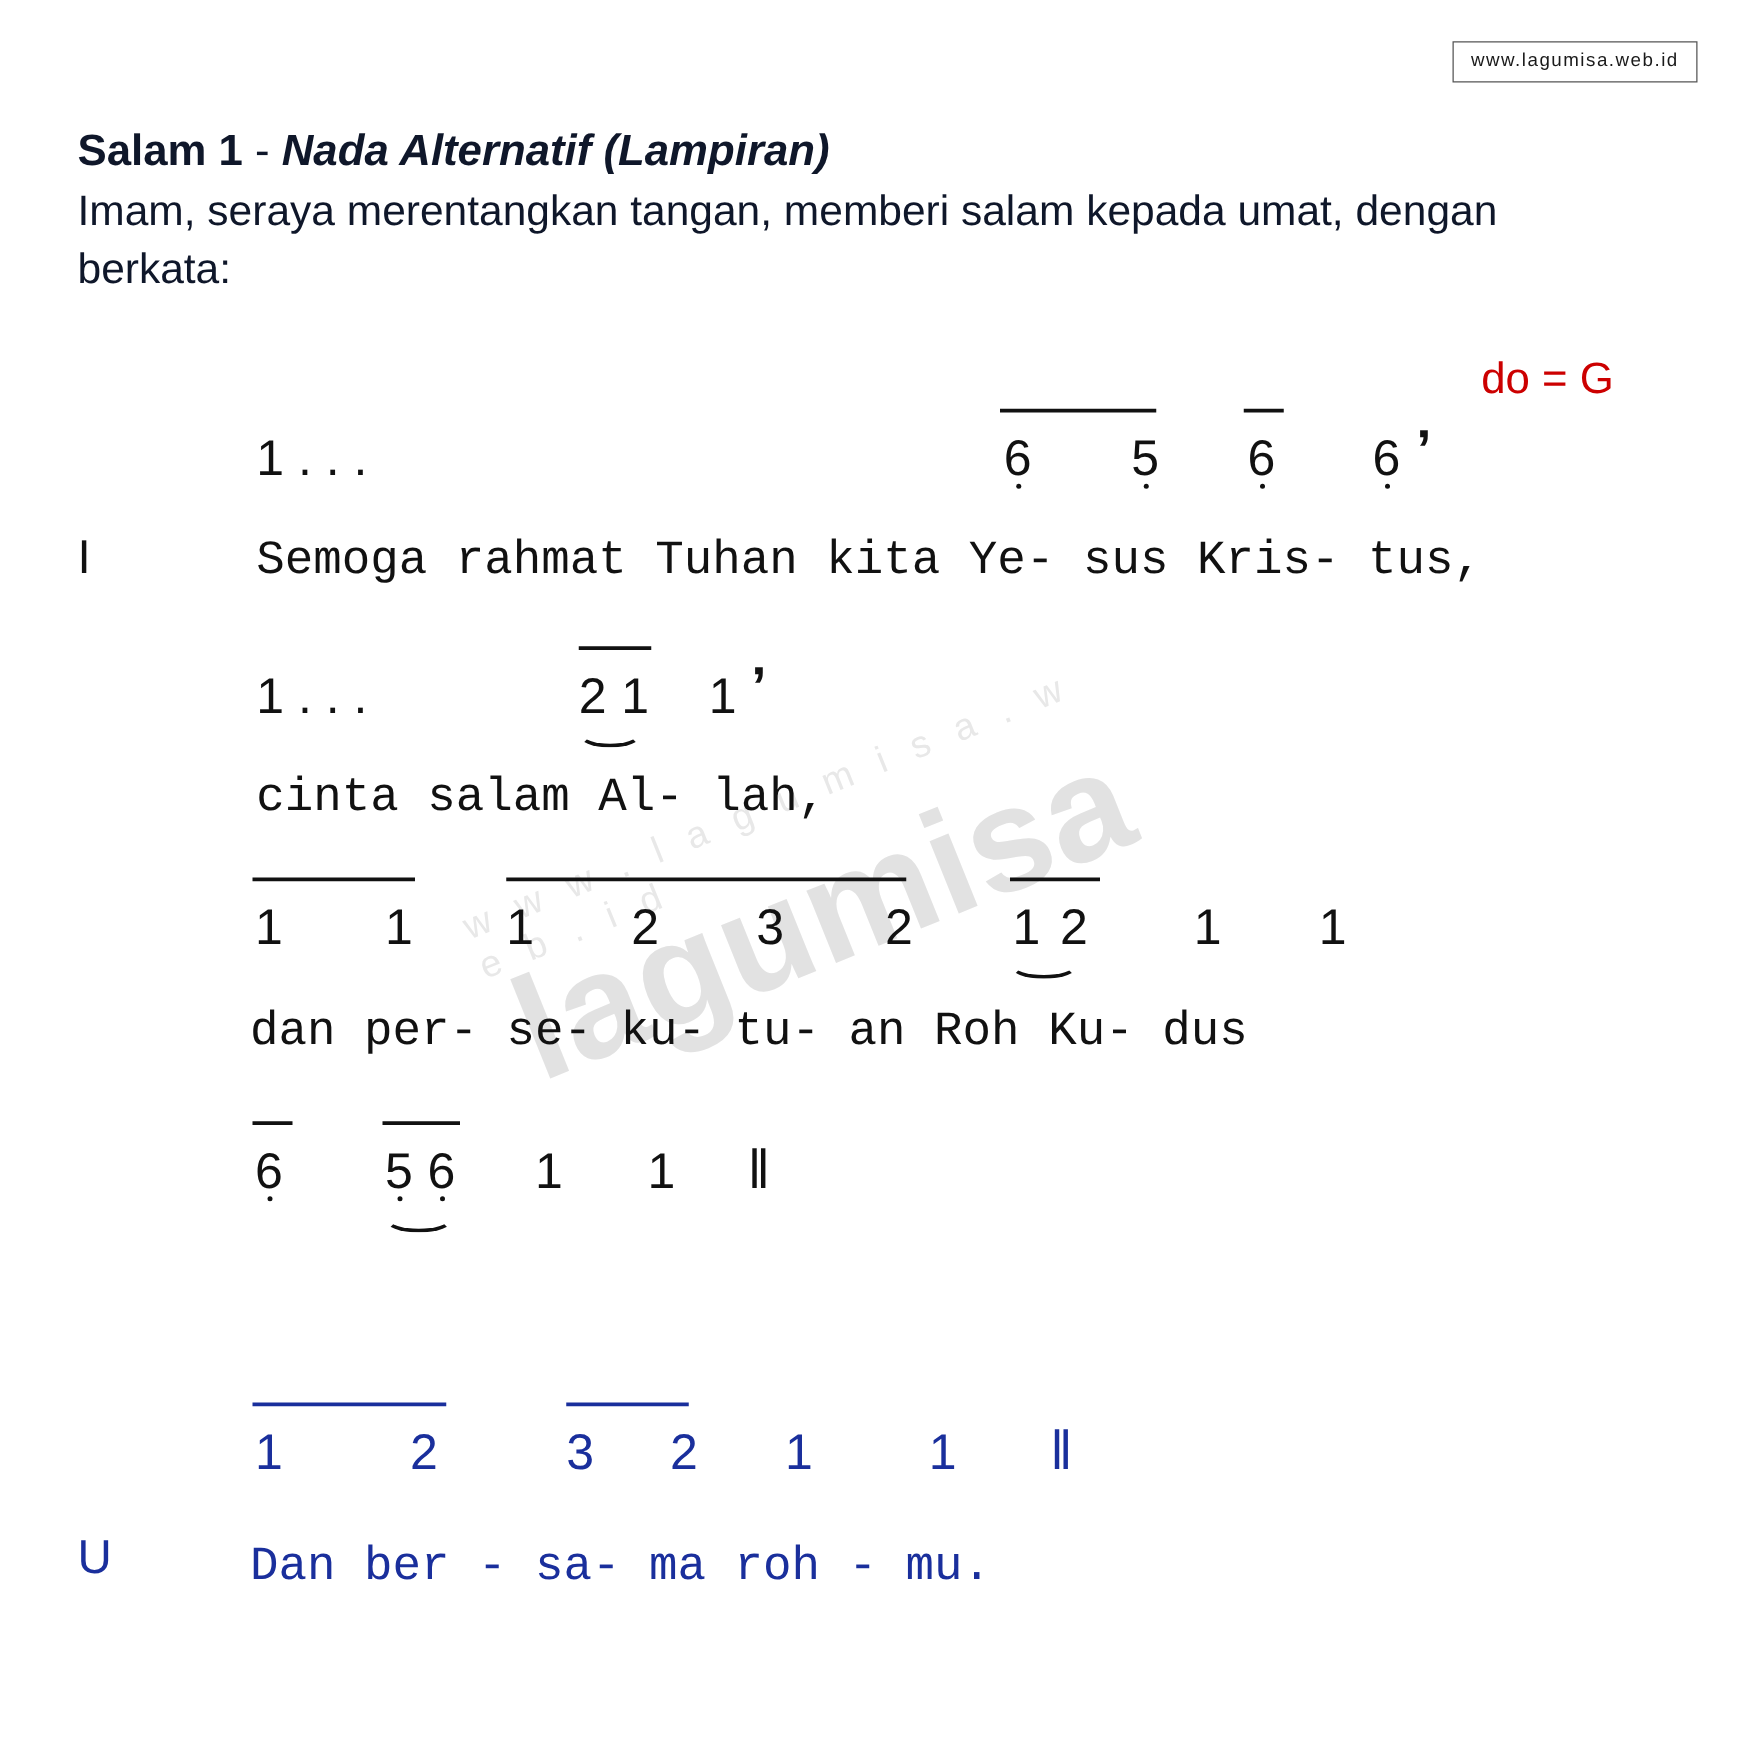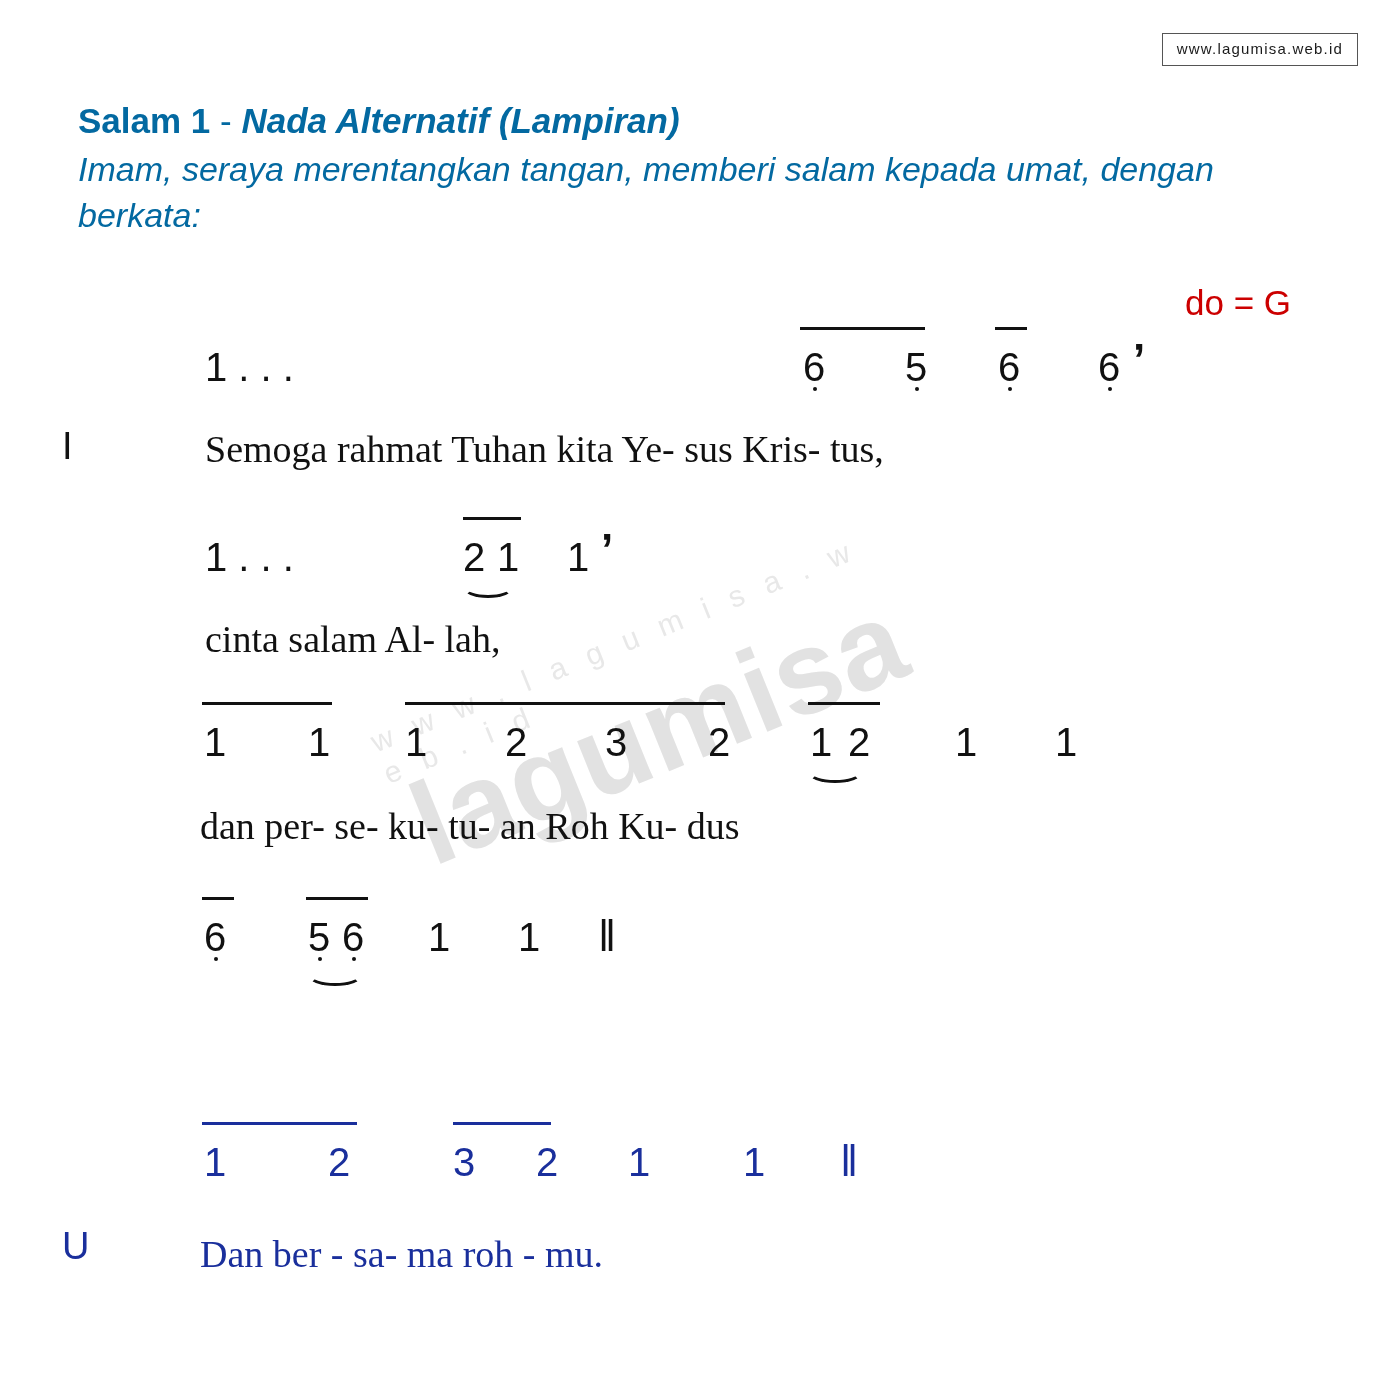--- a/index.html
+++ b/index.html
@@ -56,39 +56,38 @@
     background: #fff;
     font-size: 15px;
     color: #1a1a1a;
     letter-spacing: 1.2px;
     font-family: "Liberation Sans", sans-serif;
   }
 
   
   #heading-block {
     position: absolute;
-    left: 78px;
+    left: 62px;
     top: 100px;
     width: 1250px;
-    color: #0369a1;
+    color: #0f172a;
   }
   #title-line {
     font-size: 35px;
     line-height: 1.18;
     white-space: nowrap;
   }
   #title-line .t-bold { font-weight: bold; }
   #title-line .t-sep  { font-weight: normal; }
   #title-line .t-ital { font-weight: bold; font-style: italic; }
   #rubric {
     font-size: 34px;
     line-height: 1.35;
     margin-top: 6px;
     max-width: 1230px;
-    font-style: italic;
   }
   #do-key {
     position: absolute;
     left: 1185px;
     top: 283px;
     font-size: 35px;
     color: #cc0000;
     white-space: nowrap;
   }
 
@@ -101,21 +100,21 @@
     position: relative;
     font-size: 40px;
     color: #111;
     height: 56px;
     font-family: "Liberation Sans", sans-serif;
   }
   .lyrics {
     font-size: 38px;
     color: #111;
     white-space: nowrap;
-    font-family: Liberation Serif, serif;
+    font-family: Liberation Mono, monospace;
   }
   .note {
     position: absolute;
     top: 0;
   }
   .beam {
     position: absolute;
     height: 3px;
     background: #111;
   }

